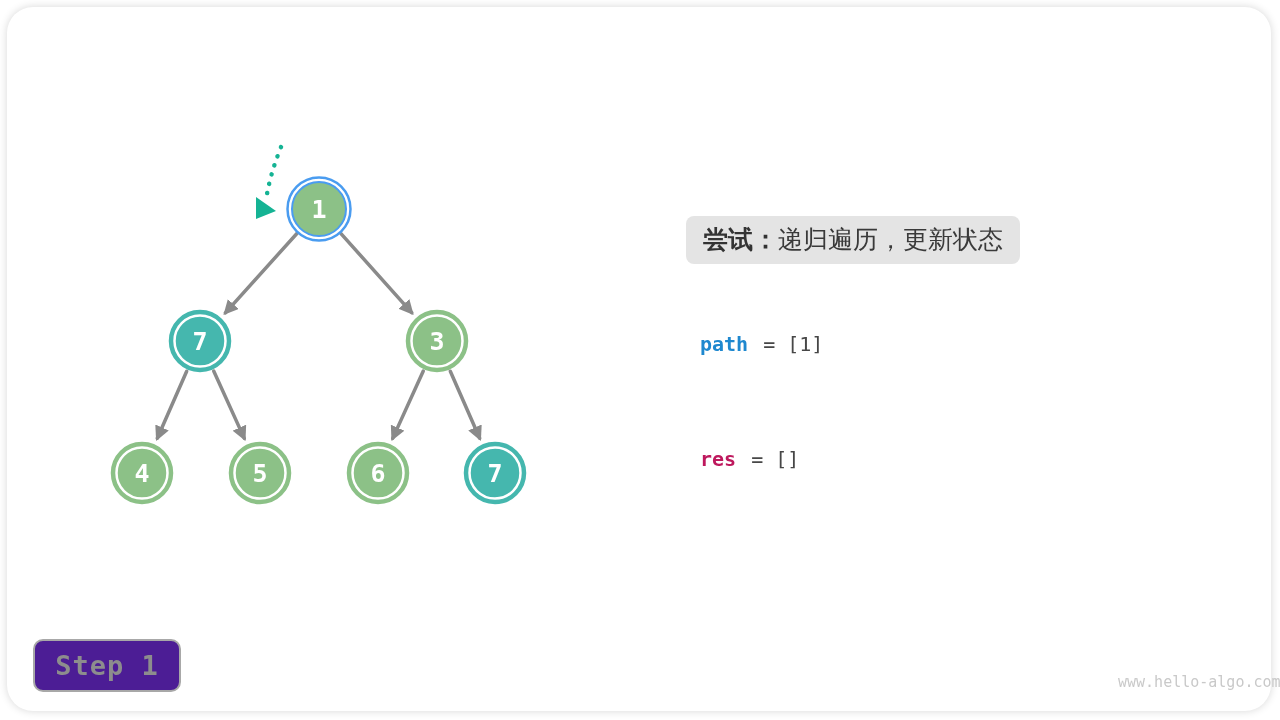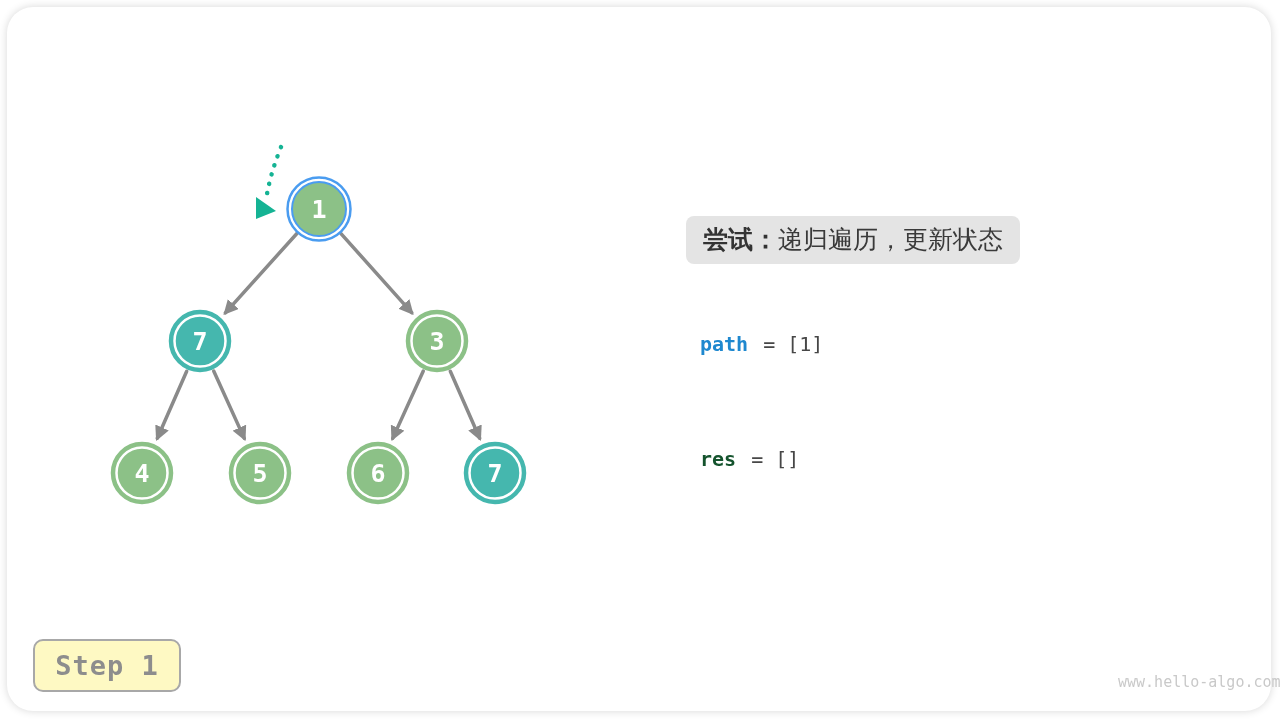--- a/index.html
+++ b/index.html
@@ -35,26 +35,26 @@
   .zh-bold { font-weight: bold; color: #333333; }
   .code-line {
     position: absolute; white-space: nowrap;
     font-family: "DejaVu Sans Mono", monospace;
     font-size: 20px; height: 44px; line-height: 44px; color: #474747;
   }
   .path-line { left: 700px; top: 322px; }
   .res-line  { left: 700px; top: 437px; }
   .var-name { font-weight: bold; }
   .path-var { color: #1e88cf; }
-  .res-var  { color: #14532d; }
+  .res-var  { color: #be185d; }
   .code-val { margin-left: 15px; color: #474747; }
   .step-badge {
     position: absolute; left: 33px; top: 639px;
     width: 148px; height: 53px; box-sizing: border-box;
-    background: #fef9c3;
+    background: #4c1d95;
     border: 2px solid #a8a8a8; border-radius: 10px;
     display: flex; align-items: center; justify-content: center;
     font-family: "DejaVu Sans Mono", monospace;
     font-size: 27px; font-weight: bold; color: #8d8d8d;
     letter-spacing: 1px;
   }
   .watermark {
     position: absolute; left: 1078px; top: 673px;
     font-family: "DejaVu Sans Mono", monospace;
     font-size: 15px; color: #c9c9c9; white-space: nowrap; margin-left: 40px;

